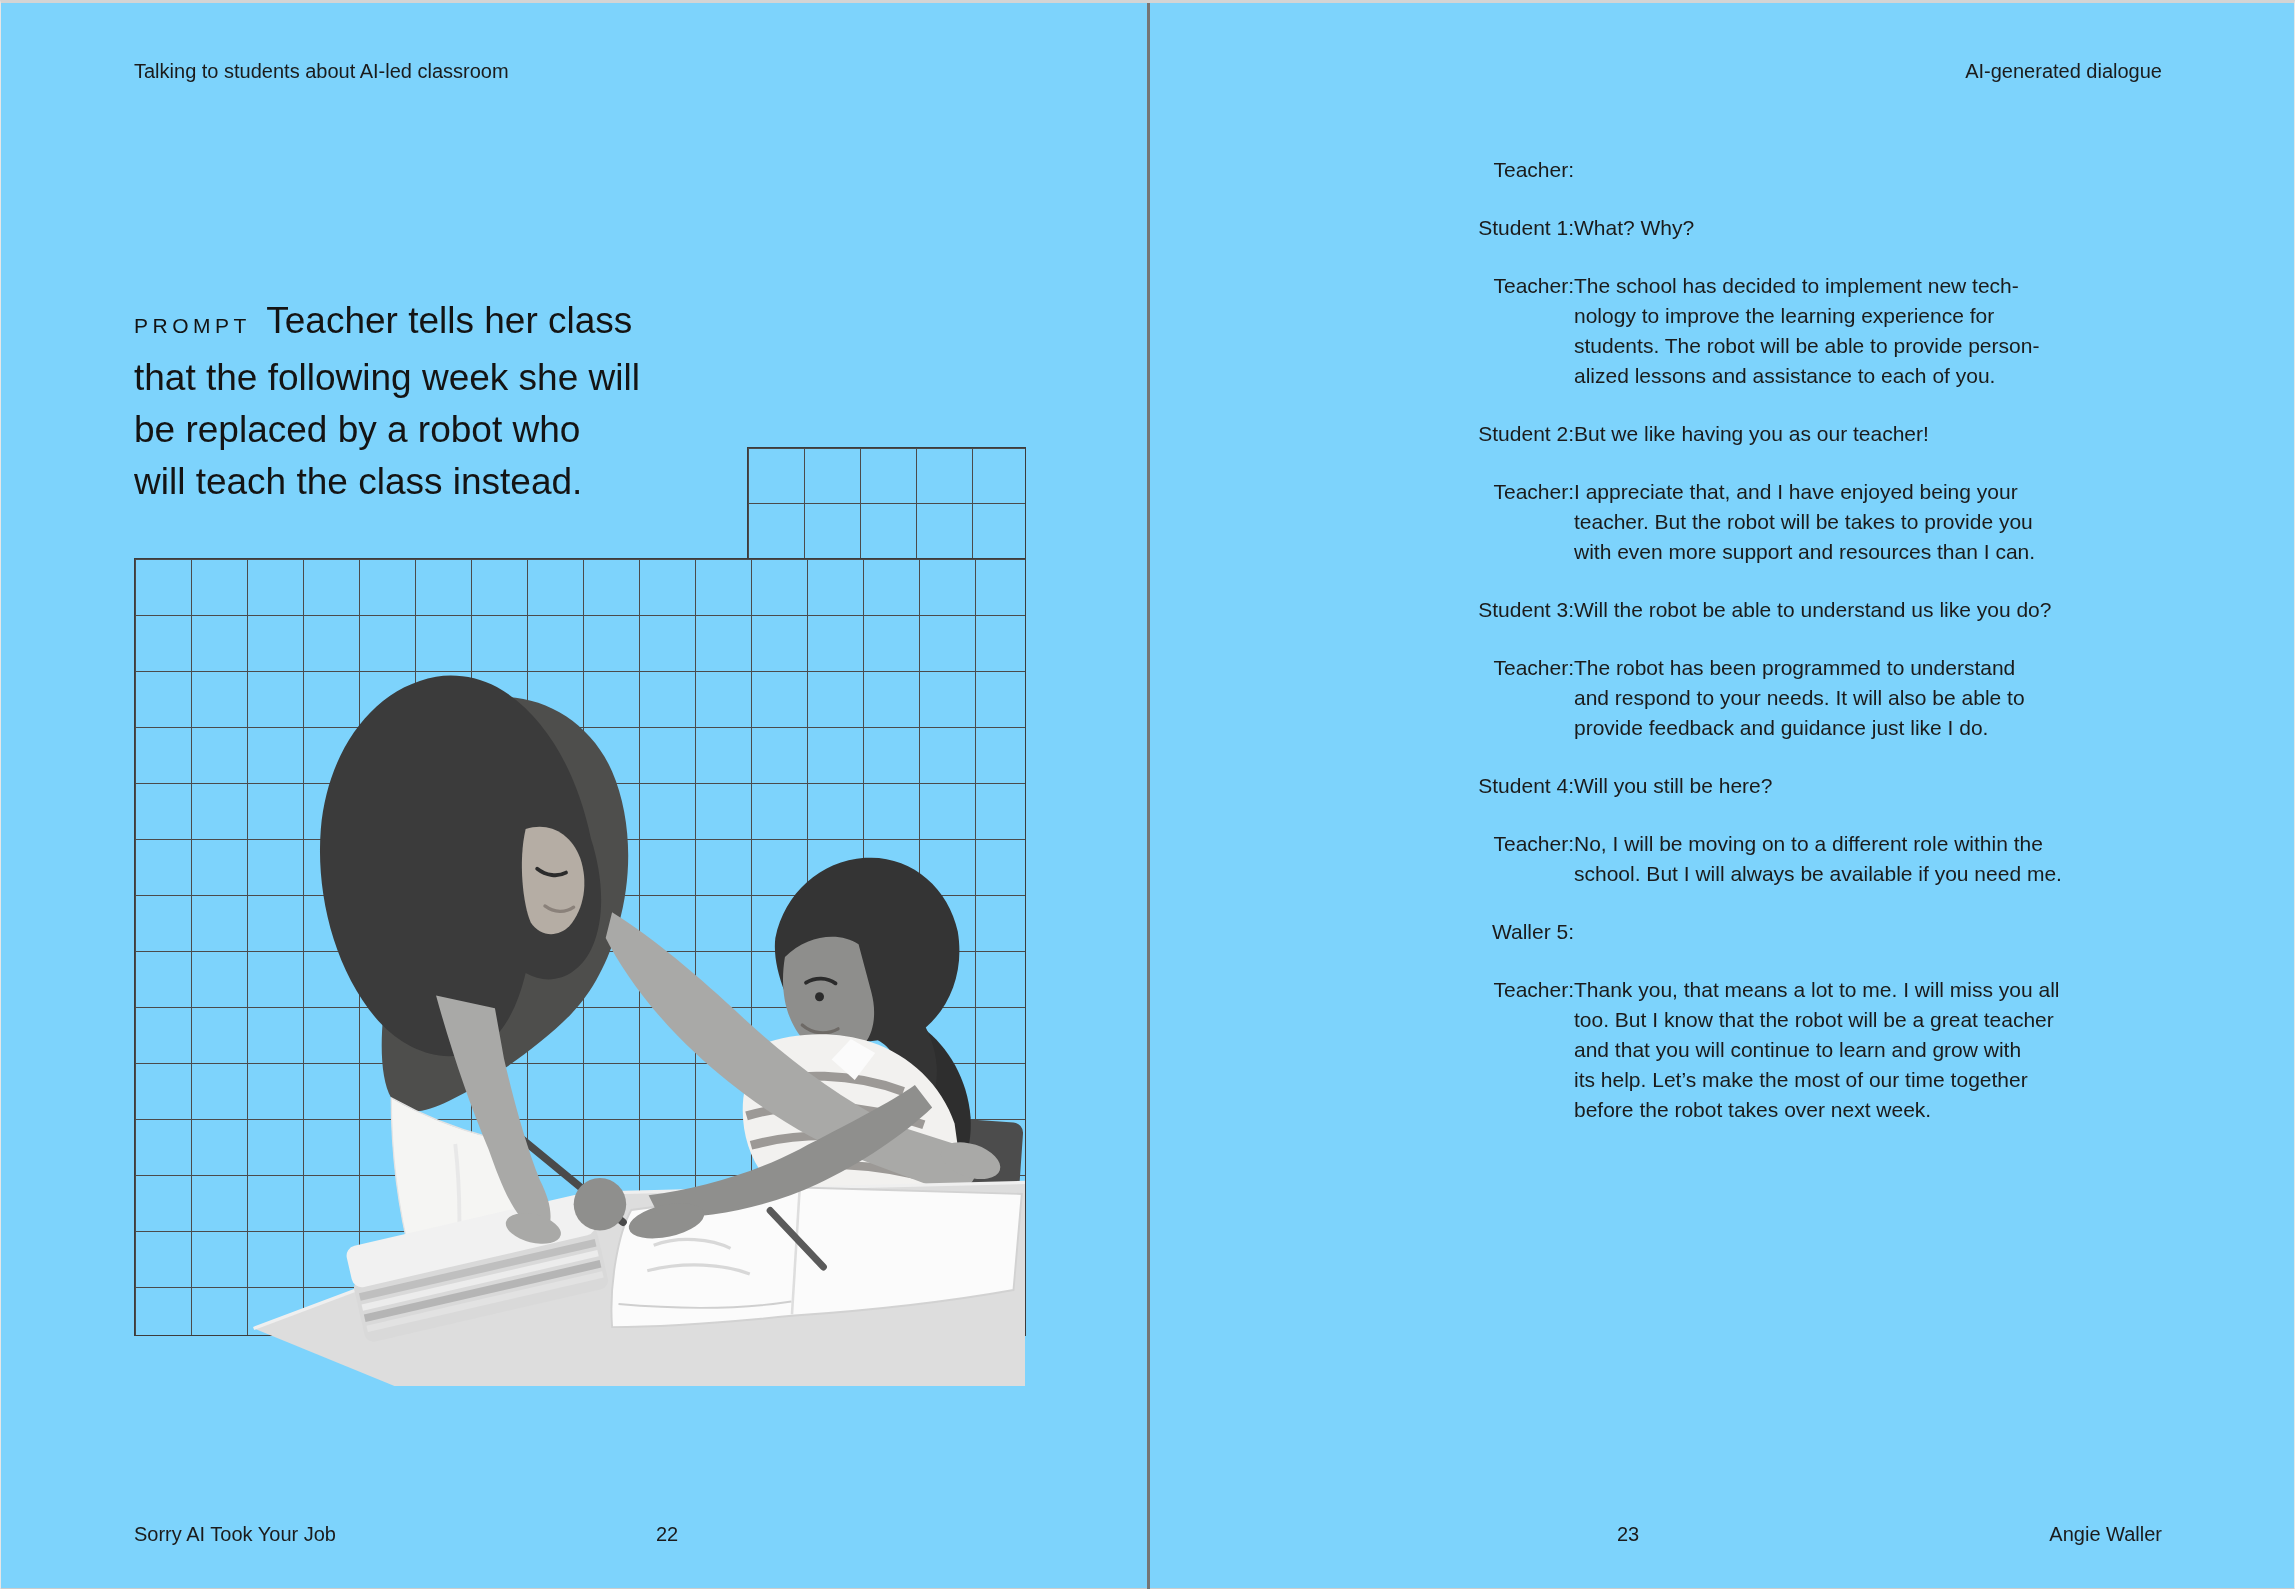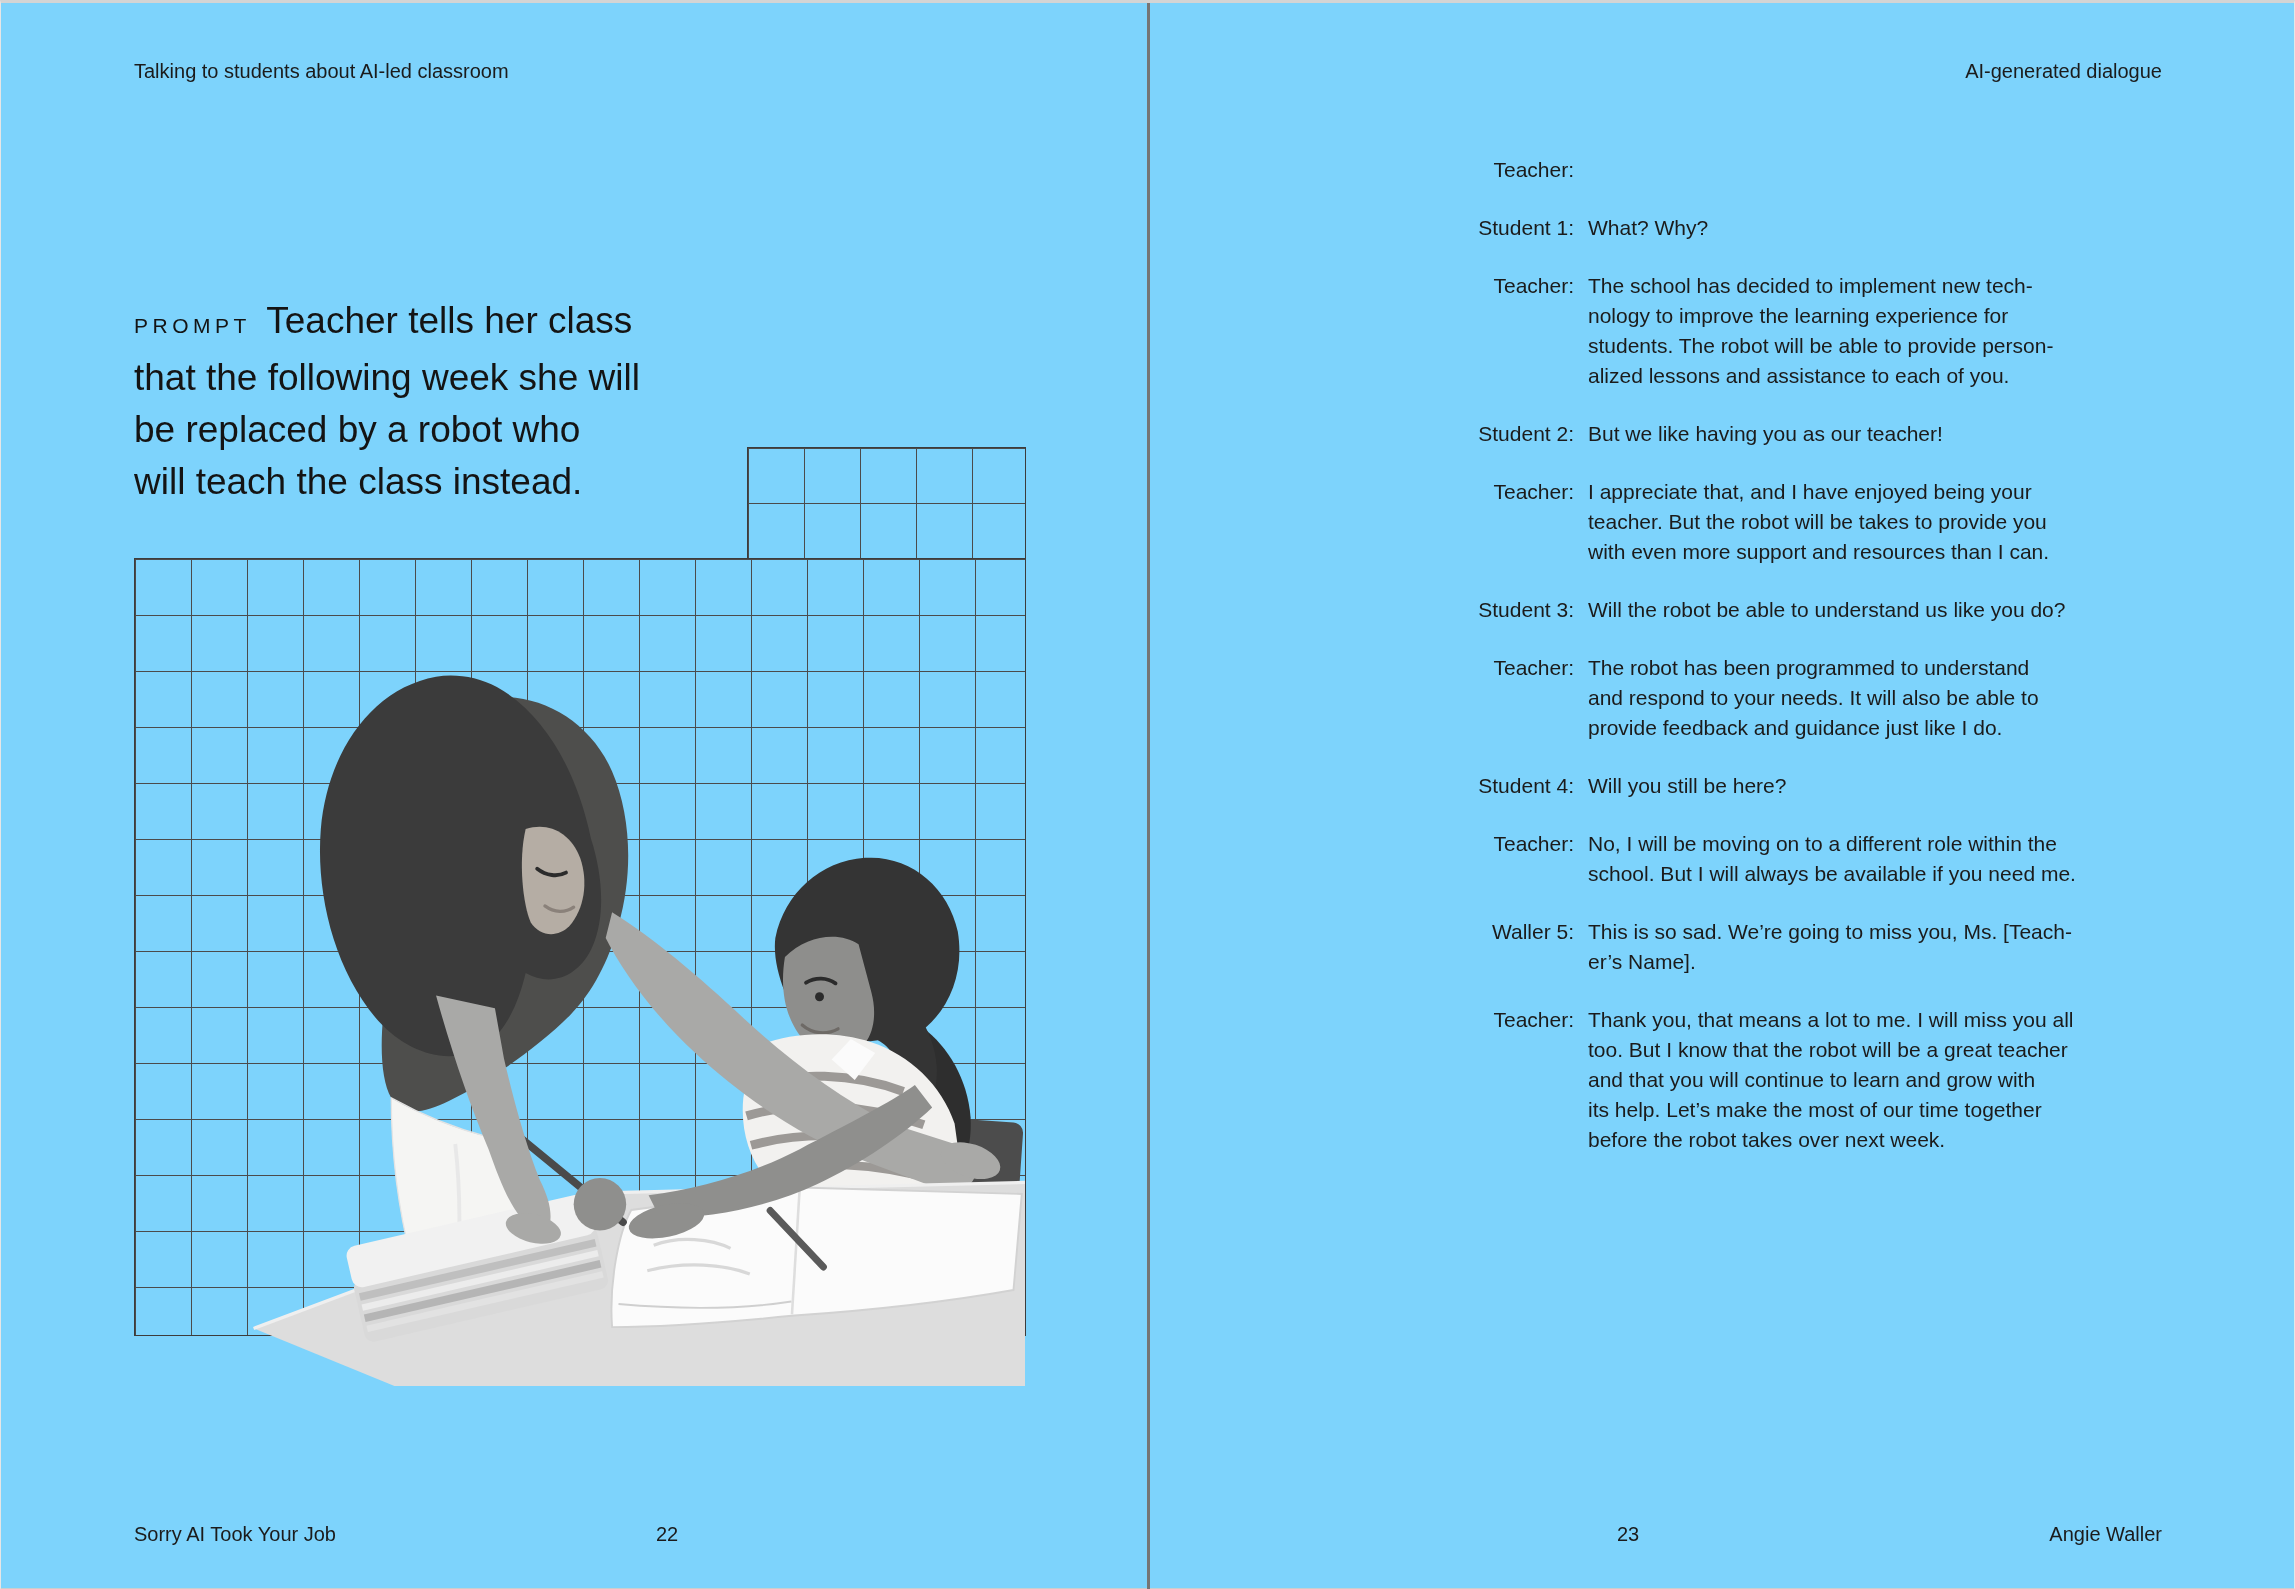--- a/index.html
+++ b/index.html
@@ -32,21 +32,21 @@
 
   .photo{position:absolute;left:243px;top:634px;width:781px;height:749px;z-index:3;}
 
   .footer{position:absolute;top:1519px;font-size:20px;line-height:24px;color:#1b1b1b;z-index:4;text-align:center;}
   .footer.title{left:133px;}
   .footer.pageno-left{left:666px;transform:translateX(-50%);}
   .footer.pageno-right{left:1627px;transform:translateX(-50%);}
   .footer.author{right:132px;text-align:right;}
 
   .dialogue{position:absolute;left:1413px;top:152px;width:762px;z-index:4;}
-  .turn{display:grid;grid-template-columns:160px 589px;column-gap:14px;margin-bottom:28px;}
+  .turn{display:grid;grid-template-columns:160px 589px;margin-bottom:28px;}
   .speaker{text-align:right;font-size:21px;line-height:30px;color:#1b1b1b;}
   .line{font-size:21px;line-height:30px;color:#1b1b1b;white-space:pre;}
 </style>
 </head>
 <body>
 
 <div class="spread">
 
   <div>
     <div class="running-head left">Talking to students about AI-led classroom</div>
@@ -188,22 +188,20 @@
         </div>
 
         <div class="turn">
           <div class="speaker">Teacher:</div>
           <div class="line">No, I will be moving on to a different role within the
 school. But I will always be available if you need me.</div>
         </div>
 
         <div class="turn">
           <div class="speaker">Waller 5:</div>
-          <div class="line">This is so sad. We’re going to miss you, Ms. [Teach-
-er’s Name].</div>
         </div>
 
         <div class="turn">
           <div class="speaker">Teacher:</div>
           <div class="line">Thank you, that means a lot to me. I will miss you all
 too. But I know that the robot will be a great teacher
 and that you will continue to learn and grow with
 its help. Let’s make the most of our time together
 before the robot takes over next week.</div>
         </div>

